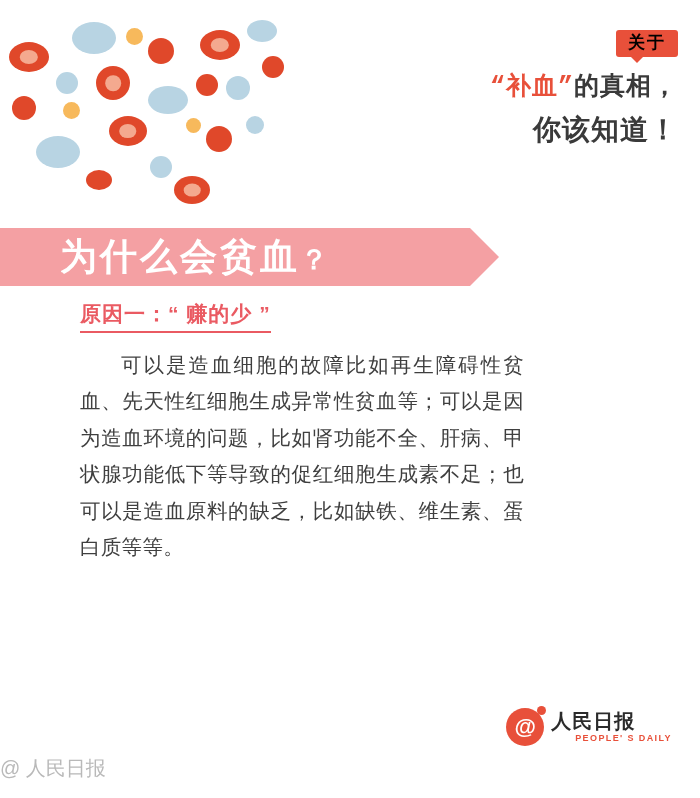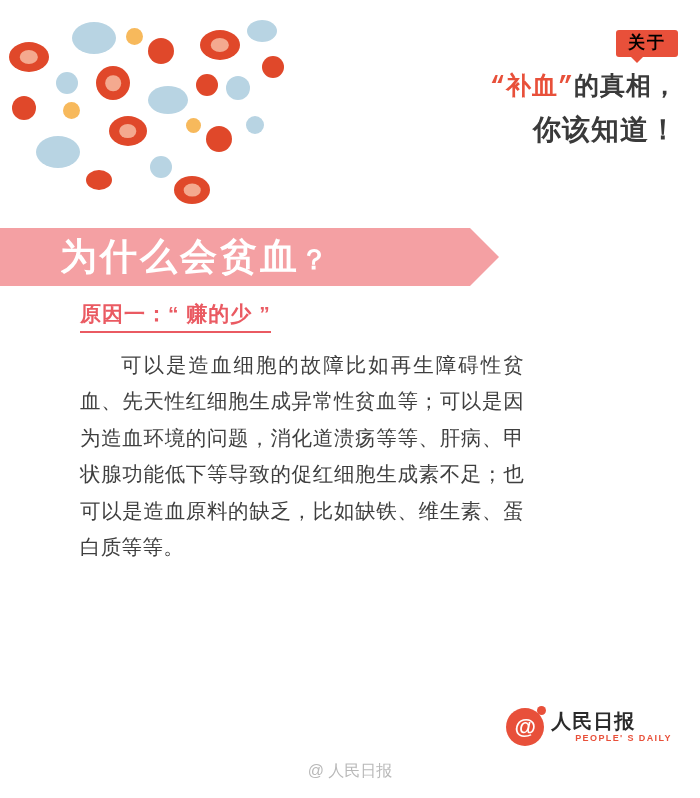--- a/index.html
+++ b/index.html
@@ -197,23 +197,22 @@
     font-size: 9px;
     color: #e8503a;
     letter-spacing: 1.4px;
     font-weight: bold;
     padding-left: 24px;
   }
   .weibo-handle {
     position: absolute;
     left: 0; right: 0;
     bottom: 16px;
-    text-align: center;
     color: #b9b9b9;
-    font-size: 16px;
+    font-size: 20px;
   }
 </style>
 </head>
 <body>
 
 <div class="page">
 
   <div class="hero">
     <div id="cells-layer">
         <div class="cell blue" style="left: 72px; top: 22px; width: 44px; height: 32px;"></div>
@@ -252,21 +251,21 @@
   <div class="banner-wrap">
     <div class="banner"></div>
     <div class="banner-text">
       <span>为什么会贫血</span><span class="qm">？</span>
     </div>
   </div>
 
   <div class="content">
     <div class="block">
       <div class="sub-head">原因一：“ 赚的少 ”</div>
-      <p class="para">可以是造血细胞的故障比如再生障碍性贫血、先天性红细胞生成异常性贫血等；可以是因为造血环境的问题，消化道溃疡等等、肝病、甲状腺功能低下等导致的促红细胞生成素不足；也可以是造血原料的缺乏，比如缺铁、维生素、蛋白质等等。</p>
+      <p class="para">可以是造血细胞的故障比如再生障碍性贫血、先天性红细胞生成异常性贫血等；可以是因为造血环境的问题，比如肾功能不全、肝病、甲状腺功能低下等导致的促红细胞生成素不足；也可以是造血原料的缺乏，比如缺铁、维生素、蛋白质等等。</p>
     </div>
   </div>
 
   <div class="footer-logo">
     <div class="logo-badge">@</div>
     <div class="logo-text">
       <div class="logo-cn">人民日报</div>
       <div class="logo-en">PEOPLE' S DAILY</div>
     </div>
   </div>

